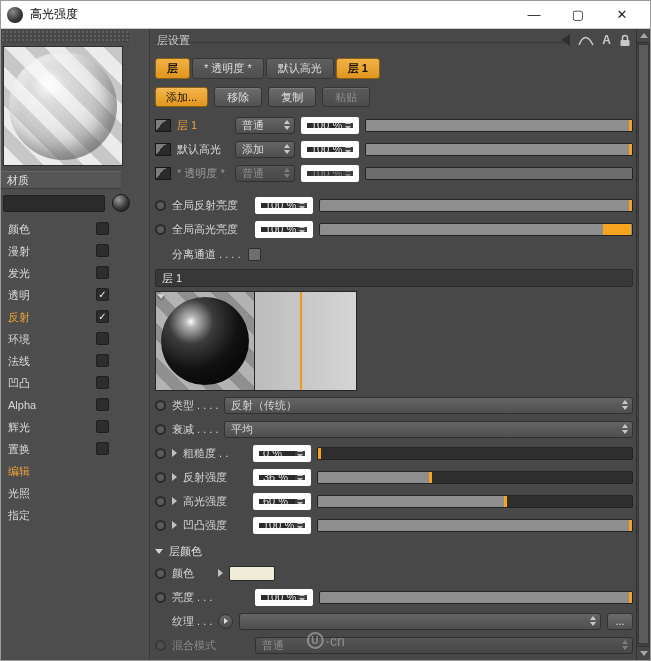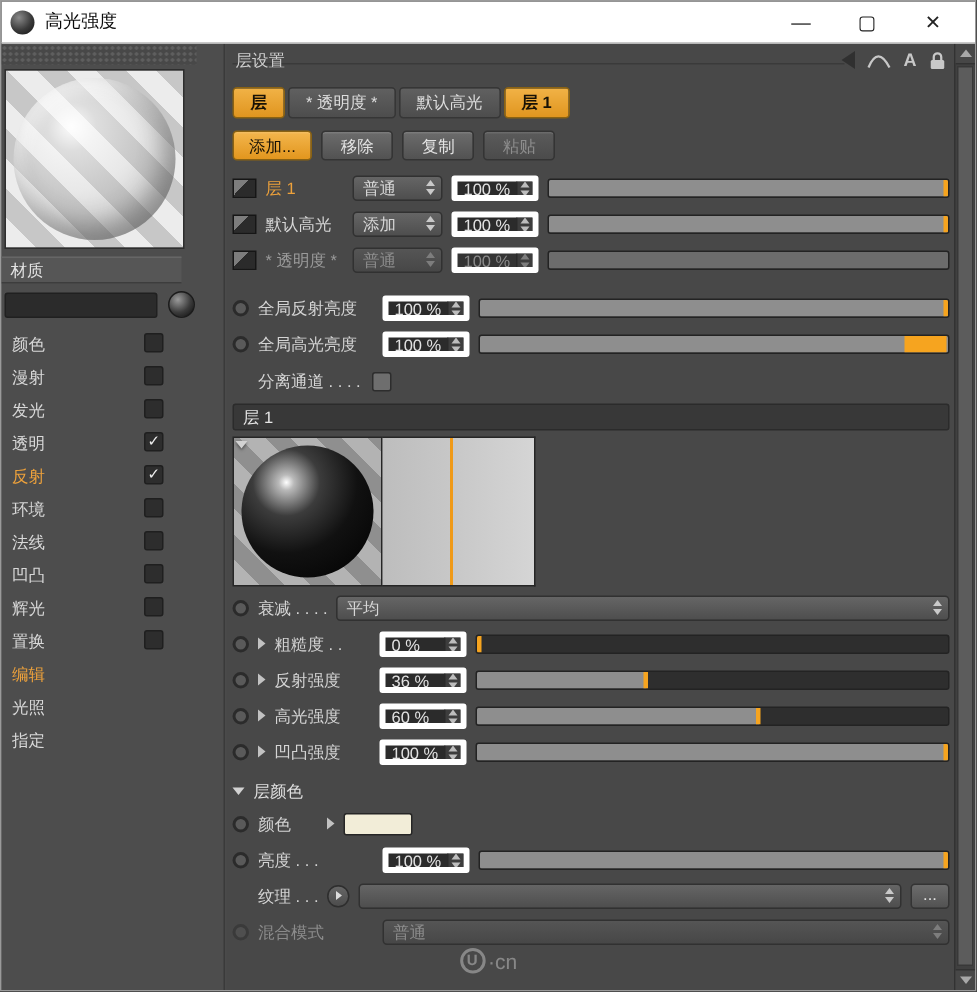--- a/index.html
+++ b/index.html
@@ -52,21 +52,21 @@
   .row{display:flex;align-items:center;height:20px;margin:4px 0;gap:6px}
   .layer-thumb{width:16px;height:13px;flex:0 0 auto;border:1px solid #161616;background:linear-gradient(135deg,#7d7d7d 0 40%,#2b2b2b 40% 100%)}
   .layer-name{width:52px;white-space:nowrap;flex:0 0 auto}
   .dropdown{height:17px;display:flex;align-items:center;justify-content:space-between;gap:4px;padding:0 4px 0 6px;border-radius:3px;background:linear-gradient(#656565,#4e4e4e);border:1px solid #313131;white-space:nowrap}
   .dd-fixed{width:60px;flex:0 0 auto}
   .dd-flex{flex:1}
   .dd-arr{display:flex;flex-direction:column;gap:2px;flex:0 0 auto}
   .dd-arr i{display:block;width:0;height:0;border-left:3px solid transparent;border-right:3px solid transparent}
   .dd-arr .u{border-bottom:4px solid #c9c9c9}
   .dd-arr .d{border-top:4px solid #c9c9c9}
-  .spinner{width:58px;height:17px;flex:0 0 auto;display:flex;align-items:flex-start;background:#2b2b2b;border:4px solid #ffffff;border-radius:2px;overflow:hidden}
+  .spinner{width:58px;height:17px;flex:0 0 auto;display:flex;align-items:center;background:#2b2b2b;border:6px solid #ffffff;border-radius:2px;overflow:hidden}
   .spinner .val{flex:1;display:flex;align-items:center;padding-left:4px;color:#e2e2e2;white-space:nowrap}
   .spinner .arrows{width:11px;display:flex;flex-direction:column;align-items:center;justify-content:center;gap:2px;background:#3d3d3d;border-left:1px solid #2a2a2a}
   .spinner .arrows i{display:block;width:0;height:0;border-left:3px solid transparent;border-right:3px solid transparent}
   .spinner .arrows .u{border-bottom:4px solid #bdbdbd}
   .spinner .arrows .d{border-top:4px solid #bdbdbd}
   .slider{position:relative;flex:1;height:13px;background:#2e2e2e;border:1px solid #232323;border-radius:2px;overflow:hidden}
   .slider-fill{position:absolute;left:0;top:0;bottom:0;background:#8e8e8e}
   .slider-marker{position:absolute;top:0;bottom:0;width:3px;background:#f6a41f}
   .slider-marker.wide{width:28px;left:auto !important;right:1px}
   .anim-dot{width:11px;height:11px;flex:0 0 auto;border-radius:50%;border:2px solid #2b2b2b;background:#5a5a5a}
@@ -184,20 +184,26 @@
             <span class="check"></span>
           </span>
       </div>
       <div class="channel-row">
         <span class="ch-label">凹凸</span>
         <span class="checkbox">
             <span class="check"></span>
           </span>
       </div>
       <div class="channel-row">
+        <span class="ch-label">Alpha</span>
+        <span class="checkbox">
+            <span class="check"></span>
+          </span>
+      </div>
+      <div class="channel-row">
         <span class="ch-label">辉光</span>
         <span class="checkbox">
             <span class="check"></span>
           </span>
       </div>
       <div class="channel-row">
         <span class="ch-label">置换</span>
         <span class="checkbox">
             <span class="check"></span>
           </span>
@@ -373,20 +379,31 @@
     <div class="preview-row">
       <span class="collapse-tri tri-d"></span>
       <div class="prev-sphere">
         <div class="black-sphere"></div>
       </div>
       <div class="prev-grad">
         <div class="grad-marker"></div>
       </div>
     </div>
 
+    <div class="row">
+      <span class="anim-dot"></span>
+      <span class="p-label short">类型 . . . .</span>
+      <div class="dropdown dd-flex">
+        <span>反射（传统）</span>
+          <span class="dd-arr">
+            <i class="u"></i>
+            <i class="d"></i>
+          </span>
+      </div>
+    </div>
 
     <div class="row">
       <span class="anim-dot"></span>
       <span class="p-label short">衰减 . . . .</span>
       <div class="dropdown dd-flex">
         <span>平均</span>
           <span class="dd-arr">
             <i class="u"></i>
             <i class="d"></i>
           </span>

